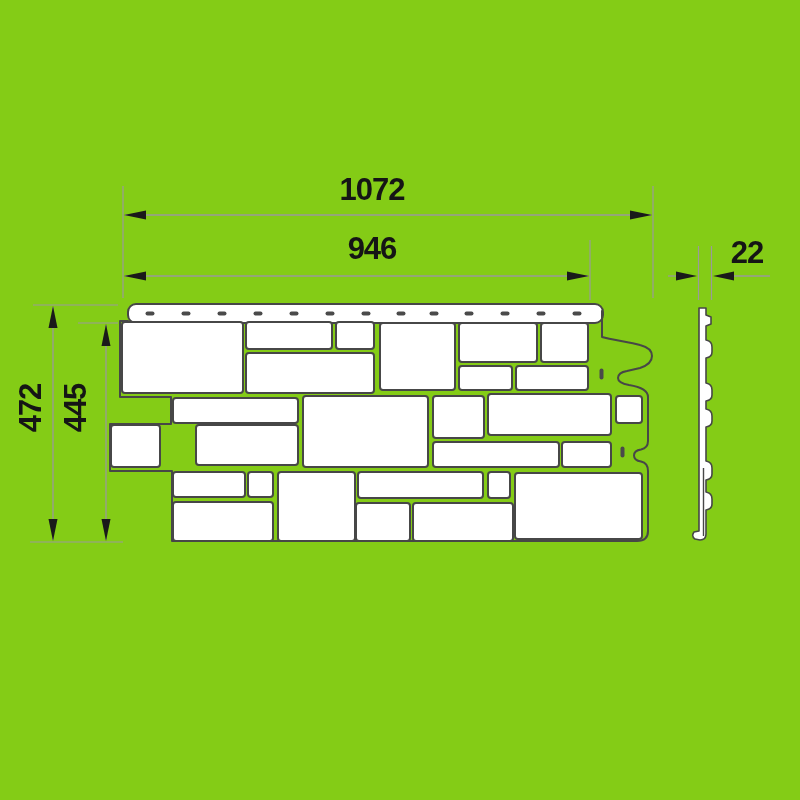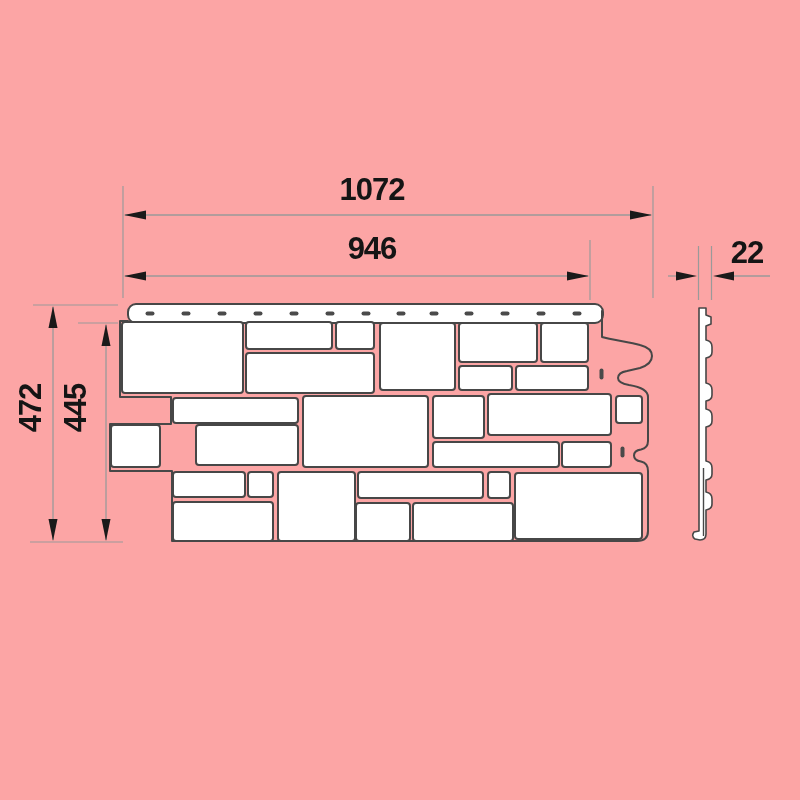--- a/index.html
+++ b/index.html
@@ -1,16 +1,16 @@
 <!DOCTYPE html>
 <html><head>
 <meta charset="utf-8">
 <style>
   html,body{margin:0;padding:0;background:#ffffff;}
-  .stage{width:800px;height:800px;position:relative;background:#fca5a5;overflow:hidden;}
+  .stage{width:800px;height:800px;position:relative;background:#84cc16;overflow:hidden;}
   svg{display:block;}
   .stone{fill:#ffffff;stroke:#474747;stroke-width:2;}
   .edge{fill:none;stroke:#474747;stroke-width:2;stroke-linejoin:round;stroke-linecap:round;}
   .hem{fill:#ffffff;stroke:#474747;stroke-width:2;}
   .slot{fill:#4a4a4a;stroke:none;}
   .profile{fill:#ffffff;stroke:#474747;stroke-width:1.6;stroke-linejoin:round;}
   .innerline{fill:none;stroke:#474747;stroke-width:1.4;}
   .dimline{stroke:#9a9a9a;stroke-width:1.3;fill:none;}
   .extline{stroke:#9a9a9a;stroke-width:1.2;fill:none;}
   .arrow{fill:#1a1a1a;stroke:none;}

